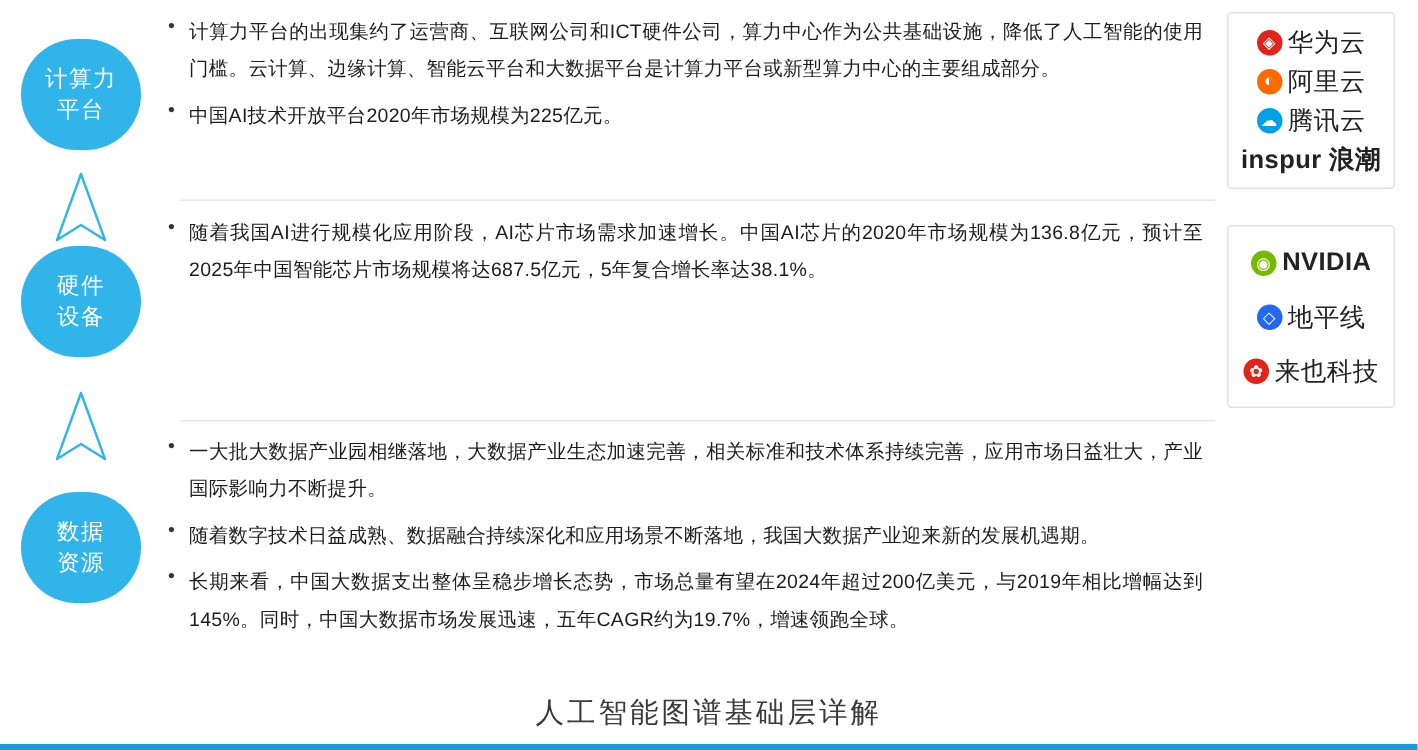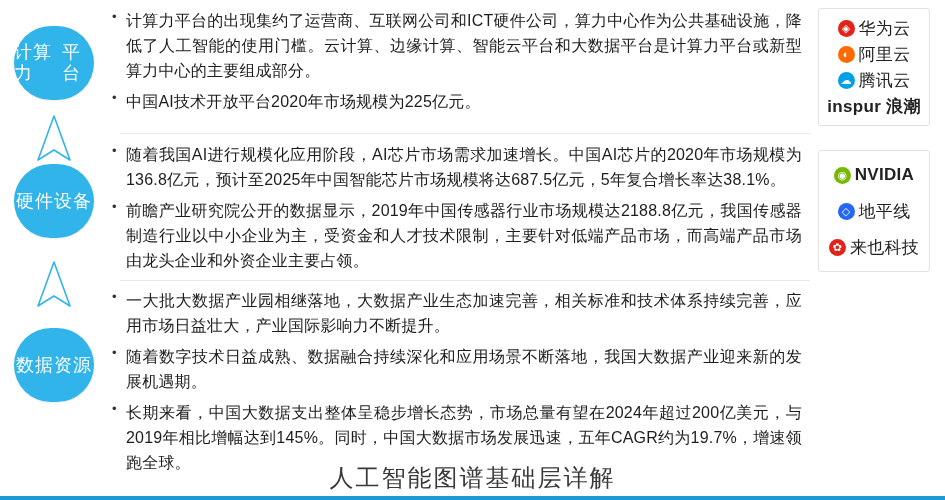--- a/index.html
+++ b/index.html
@@ -31,24 +31,24 @@
   }
   .pill {
     position: absolute;
     left: 14px;
     width: 80px;
     height: 74px;
     border-radius: 40px;
     background: #31b4ea;
     color: #ffffff;
     display: flex;
-    flex-direction: row;
+    flex-direction: column;
     align-items: center;
     justify-content: center;
-    font-size: 18px;
+    font-size: 15px;
     line-height: 21px;
     letter-spacing: 1px;
     font-weight: normal;
     box-shadow: 0 1px 2px rgba(0,0,0,0.08);
   }
   .pill span { display: block; }
   .pill-1 { top: 26px; }
   .pill-2 { top: 164px; }
   .pill-3 { top: 328px; }
 
@@ -90,21 +90,21 @@
     line-height: 0;
     color: #333;
     text-align: left;
   }
   .dot::before {
     content: "•";
     font-size: 13px;
   }
   .btext {
     flex: 1 1 auto;
-    font-size: 16px;
+    font-size: 13px;
     line-height: 25px;
     color: #1d1d1d;
     text-align: justify;
     letter-spacing: 0.2px;
   }
 
   
   .sep {
     position: absolute;
     left: 120px;
@@ -170,21 +170,21 @@
   .txt-bold { font-weight: bold; text-align: center; }
   .logo-wide { font-size: 15px; font-weight: bold; letter-spacing: 1px; }
 
   
   .footer-title {
     position: absolute;
     left: 0;
     top: 462px;
     width: 945px;
     text-align: center;
-    font-size: 24px;
+    font-size: 19px;
     letter-spacing: 2px;
     color: #3a3a3a;
   }
   .bottom-bar {
     position: absolute;
     left: 0;
     bottom: 0;
     width: 945px;
     height: 4px;
     background: #1c9ad6;
@@ -239,24 +239,20 @@
         <div class="dot"></div>
         <div class="btext">中国AI技术开放平台2020年市场规模为225亿元。</div>
       </div>
     </div>
 
     <div class="block block-2">
       <div class="bullet-row">
         <div class="dot"></div>
         <div class="btext">随着我国AI进行规模化应用阶段，AI芯片市场需求加速增长。中国AI芯片的2020年市场规模为136.8亿元，预计至2025年中国智能芯片市场规模将达687.5亿元，5年复合增长率达38.1%。</div>
       </div>
-      <div class="bullet-row">
-        <div class="dot"></div>
-        <div class="btext">前瞻产业研究院公开的数据显示，2019年中国传感器行业市场规模达2188.8亿元，我国传感器制造行业以中小企业为主，受资金和人才技术限制，主要针对低端产品市场，而高端产品市场由龙头企业和外资企业主要占领。</div>
-      </div>
     </div>
 
     <div class="block block-3">
       <div class="bullet-row">
         <div class="dot"></div>
         <div class="btext">一大批大数据产业园相继落地，大数据产业生态加速完善，相关标准和技术体系持续完善，应用市场日益壮大，产业国际影响力不断提升。</div>
       </div>
       <div class="bullet-row">
         <div class="dot"></div>
         <div class="btext">随着数字技术日益成熟、数据融合持续深化和应用场景不断落地，我国大数据产业迎来新的发展机遇期。</div>

